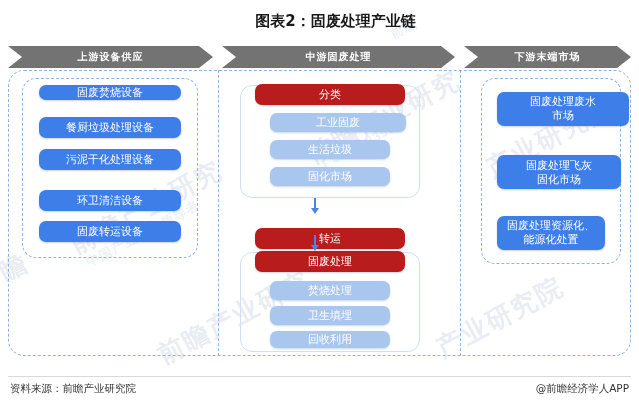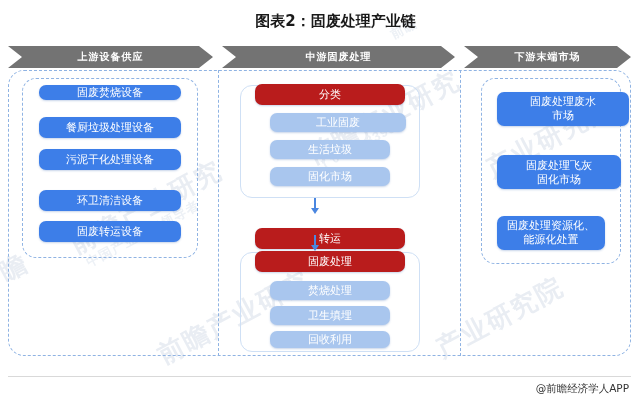--- a/index.html
+++ b/index.html
@@ -149,15 +149,16 @@
   <div class="box multiline" style="left:497px;top:155px;width:124px;height:34px;align-items:flex-end;">
     <span style="white-space:pre-line;">固废处理飞灰
 固化市场</span>
   </div>
   <div class="box multiline" style="left:497px;top:216px;width:108px;height:34px;">
     <span style="white-space:pre-line;">固废处理资源化、
 能源化处置</span>
   </div>
 
   <div class="foot-rule"></div>
+  <div class="foot-left">资料来源：前瞻产业研究院</div>
   <div class="foot-right">@前瞻经济学人APP</div>
 
 </div>
 
 </body></html>

